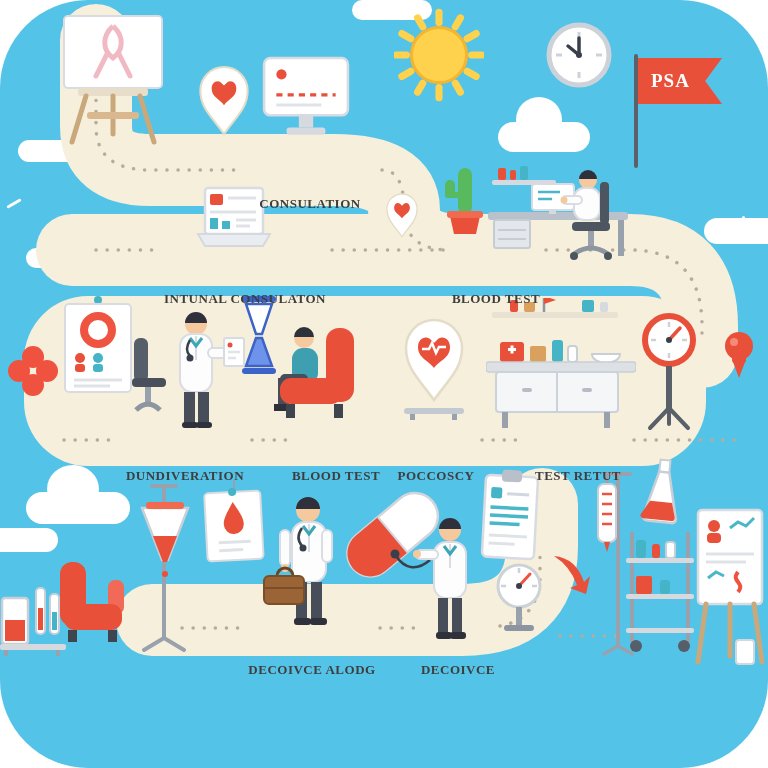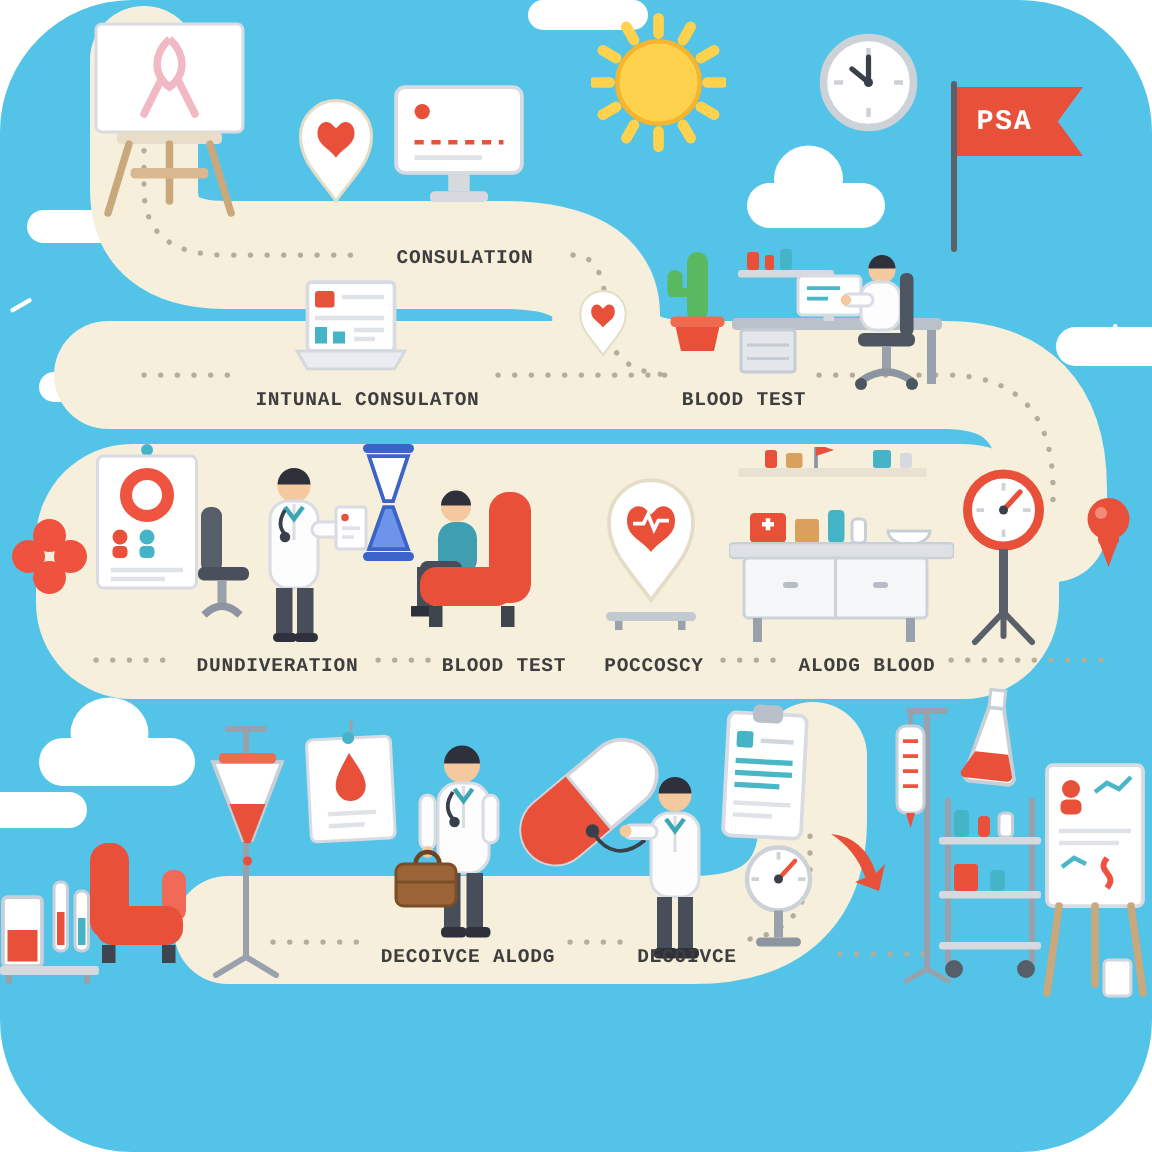--- a/index.html
+++ b/index.html
@@ -1,31 +1,31 @@
 <!DOCTYPE html>
 <html style="--sky: #54c3e8; --path: #f6efdb; --dots: #b5ac99; --accent_red: #e8503a; --teal: #45b4c6; --text: #3e3e3e;"><head>
 <meta charset="utf-8">
 <style>
   html,body{margin:0;padding:0;background:#fff;}
   .canvas{position:relative;width:768px;height:768px;background:#fff;overflow:hidden;
-          font-family:Liberation Mono, monospace;}
+          font-family:Liberation Serif, serif;}
   .sky{position:absolute;inset:0;background:var(--sky,#54c3e8);border-radius:88px;}
   .road{position:absolute;inset:0;z-index:1;}
   .road .band{fill:none;stroke:var(--path,#f6efdb);stroke-width:72;stroke-linecap:round;}
   .road .band-fill{fill:var(--path,#f6efdb);}
   .road .dots{fill:none;stroke:var(--dots,#b5ac99);stroke-width:3.5;stroke-linecap:round;
               stroke-dasharray:0.1 11;}
   .cloud{position:absolute;background:#fff;border-radius:999px;z-index:1;}
   .cloud::before{content:"";position:absolute;background:#fff;border-radius:50%;
                  width:50%;height:150%;left:20%;bottom:35%;}
   .cloud.flat::before{display:none;}
   .spark{position:absolute;background:#fff;height:3px;width:16px;border-radius:2px;z-index:1;}
   .scene{position:absolute;z-index:2;}
   .stage-label{position:absolute;z-index:3;transform:translateX(-50%);white-space:nowrap;
-               font-weight:700;font-size:13px;letter-spacing:.5px;color:var(--text,#3e3e3e);}
+               font-weight:700;font-size:13px;letter-spacing:.5px;color:var(--text,#3e3e3e);margin-top:32px;}
   
   .flag-pole{position:absolute;left:6px;top:8px;width:4px;height:114px;background:#5a616b;border-radius:2px;}
   .flag{position:absolute;left:10px;top:12px;width:84px;height:46px;background:var(--accent_red,#e8503a);
         clip-path:polygon(0 0,100% 0,80% 50%,100% 100%,0 100%);
         display:flex;align-items:center;padding-left:13px;box-sizing:border-box;
         color:#fff;font-weight:700;font-size:19px;letter-spacing:1px;}
   
   .f-red{fill:var(--accent_red,#e8503a);}
   .f-teal{fill:var(--teal,#45b4c6);}
   .s-frame{fill:#fff;stroke:#d8dce2;}
@@ -507,16 +507,16 @@
       <rect x="42" y="134" width="18" height="24" rx="3" fill="#fff" stroke="#d2d7dd" stroke-width="2"></rect>
     </svg>
   </div>
 
   <div class="stage-label" style="left:310px;top:164px;">CONSULATION</div>
   <div class="stage-label" style="left:245px;top:259px;">INTUNAL CONSULATON</div>
   <div class="stage-label" style="left:496px;top:259px;">BLOOD TEST</div>
   <div class="stage-label" style="left:185px;top:436px;text-align:right;">DUNDIVERATION</div>
   <div class="stage-label" style="left:336px;top:436px;">BLOOD TEST</div>
   <div class="stage-label" style="left:436px;top:436px;">POCCOSCY</div>
-  <div class="stage-label" style="left:578px;top:436px;">ALODG BLOOD</div>
+  <div class="stage-label" style="left:578px;top:436px;">TEST RETUT</div>
   <div class="stage-label" style="left:312px;top:630px;">DECOIVCE ALODG</div>
   <div class="stage-label" style="left:458px;top:630px;">DECOIVCE</div>
 </div>
 
 </body></html>

